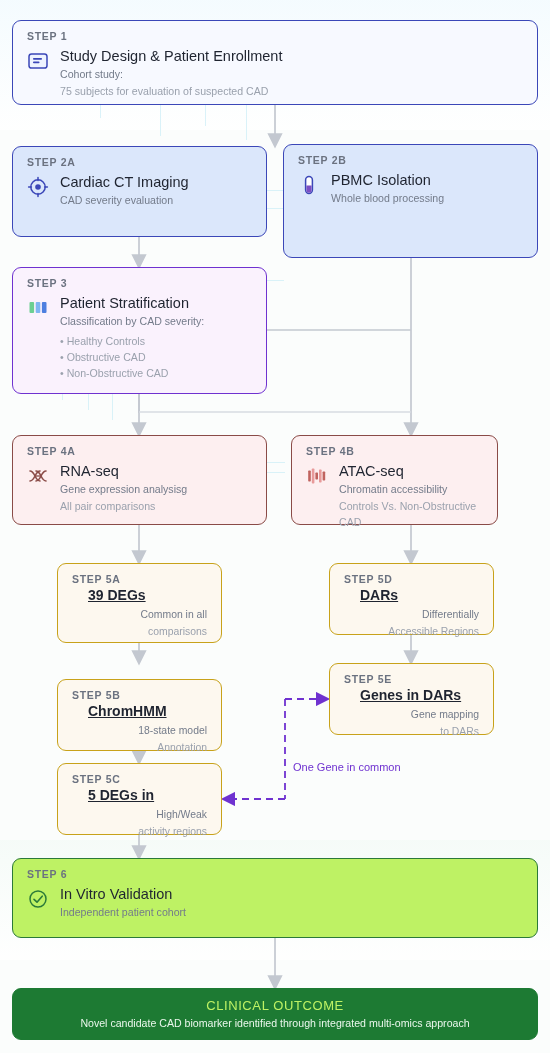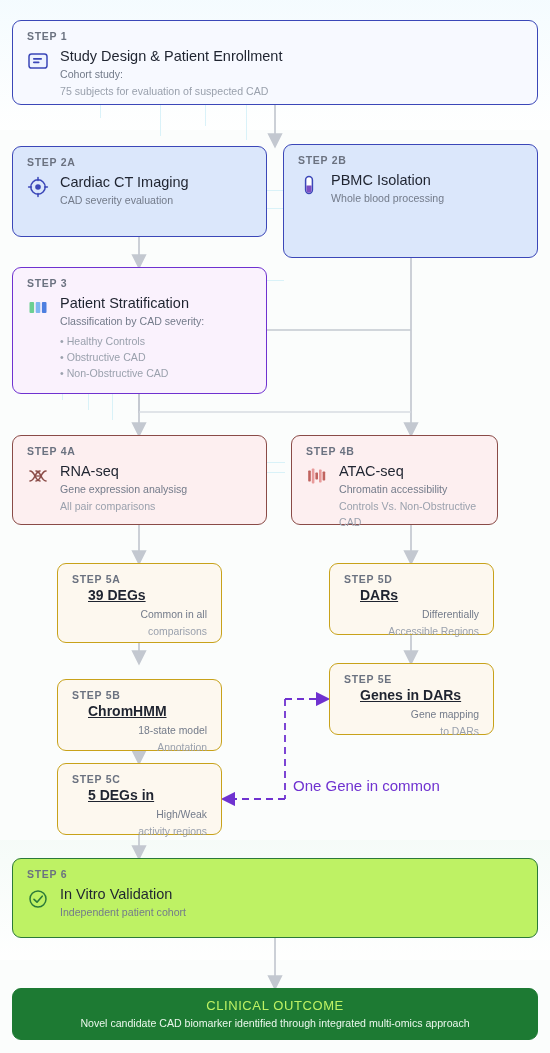--- a/index.html
+++ b/index.html
@@ -306,21 +306,21 @@
 
   <div class="node gold small" id="n5c">
     <div class="steplabel">STEP 5C</div>
     <div class="inner">
       <div class="title">5 DEGs in</div>
       <div class="sub">High/Weak</div>
       <div class="sub dim">activity regions</div>
     </div>
   </div>
 
-  <div style="position:absolute; left:293px; top:761px; font-size:15px; color:#6f32d0;margin-top:16px;">One Gene in common</div>
+  <div style="position:absolute; left:293px; top:761px; font-size:11px; color:#6f32d0;">One Gene in common</div>
 
   <div class="node green" id="n6">
     <div class="steplabel">STEP 6</div>
     <div class="row">
       <span class="ico">
         <svg viewBox="0 0 22 22" width="22" height="22">
           <circle cx="11" cy="11" r="8" fill="none" stroke="#2b7a39" stroke-width="1.5"></circle>
           <path d="M7 11.3 L10 14.2 L15.2 8.2" fill="none" stroke="#2b7a39" stroke-width="1.6" stroke-linecap="round" stroke-linejoin="round"></path>
         </svg>
       </span>

